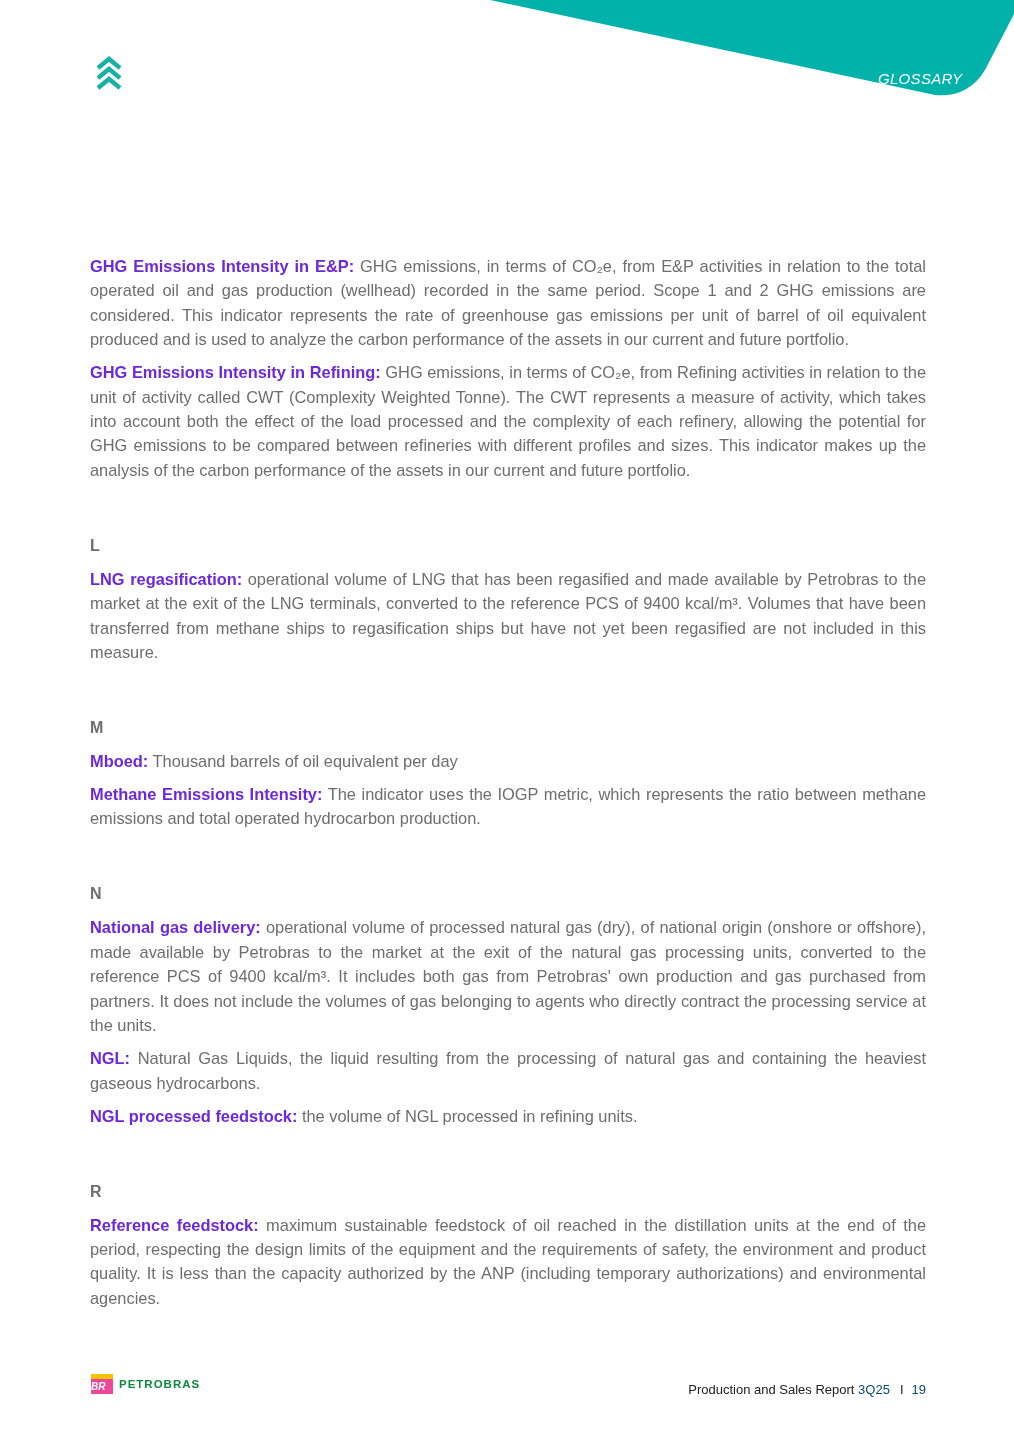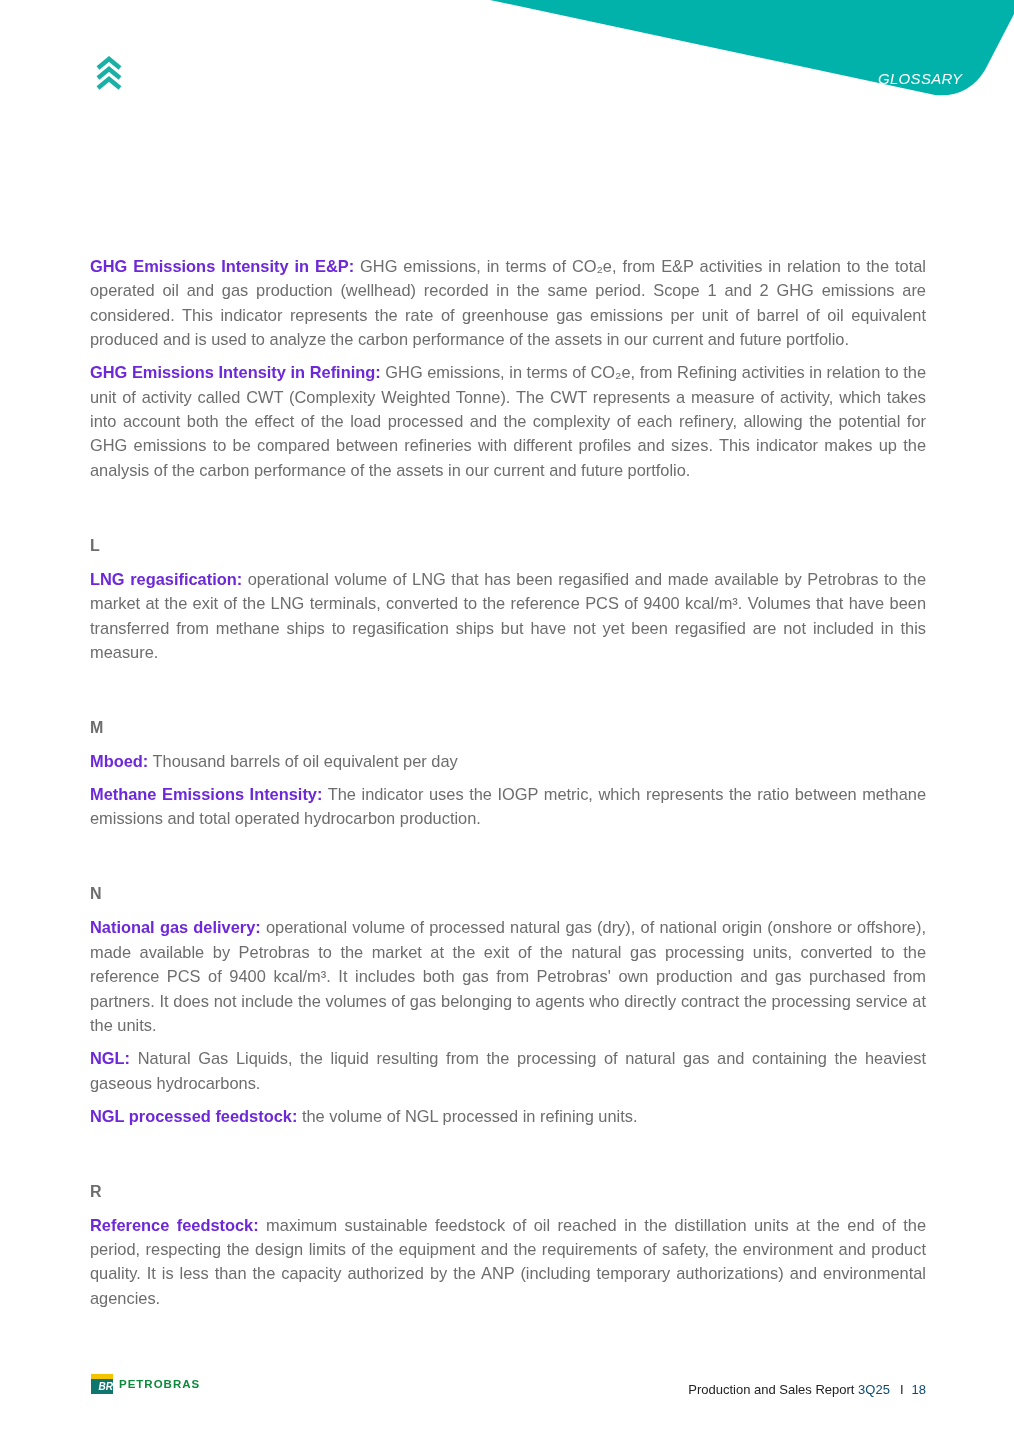--- a/index.html
+++ b/index.html
@@ -80,27 +80,27 @@
     }
     .br-badge .top {
       position: absolute;
       top: 0; left: 0; right: 0;
       height: 5px;
       background: #f5c400;
     }
     .br-badge .bottom {
       position: absolute;
       top: 5px; left: 0; right: 0; bottom: 0;
-      background: #0f766e;
+      background: #ec4899;
       color: #ffffff;
       font-size: 10px;
       font-weight: bold;
       font-style: italic;
       line-height: 15px;
-      text-align: right;
+      text-align: left;
     }
     .petro-word {
       color: #0a8a3a;
       font-size: 11.5px;
       font-weight: bold;
       letter-spacing: 1px;
     }
     .footer-right {
       position: absolute;
       right: 88px;
@@ -163,14 +163,14 @@
 
 <div class="footer-logo">
   <div class="br-badge">
     <div class="top"></div>
     <div class="bottom">BR</div>
   </div>
   <span class="petro-word">PETROBRAS</span>
 </div>
 
 <div class="footer-right">
-  <span>Production and Sales Report </span><span class="accent">3Q25</span><span class="sep">I</span><span class="accent">18</span>
+  <span>Production and Sales Report </span><span class="accent">3Q25</span><span class="sep">I</span><span class="accent">19</span>
 </div>
 
 </body></html>

